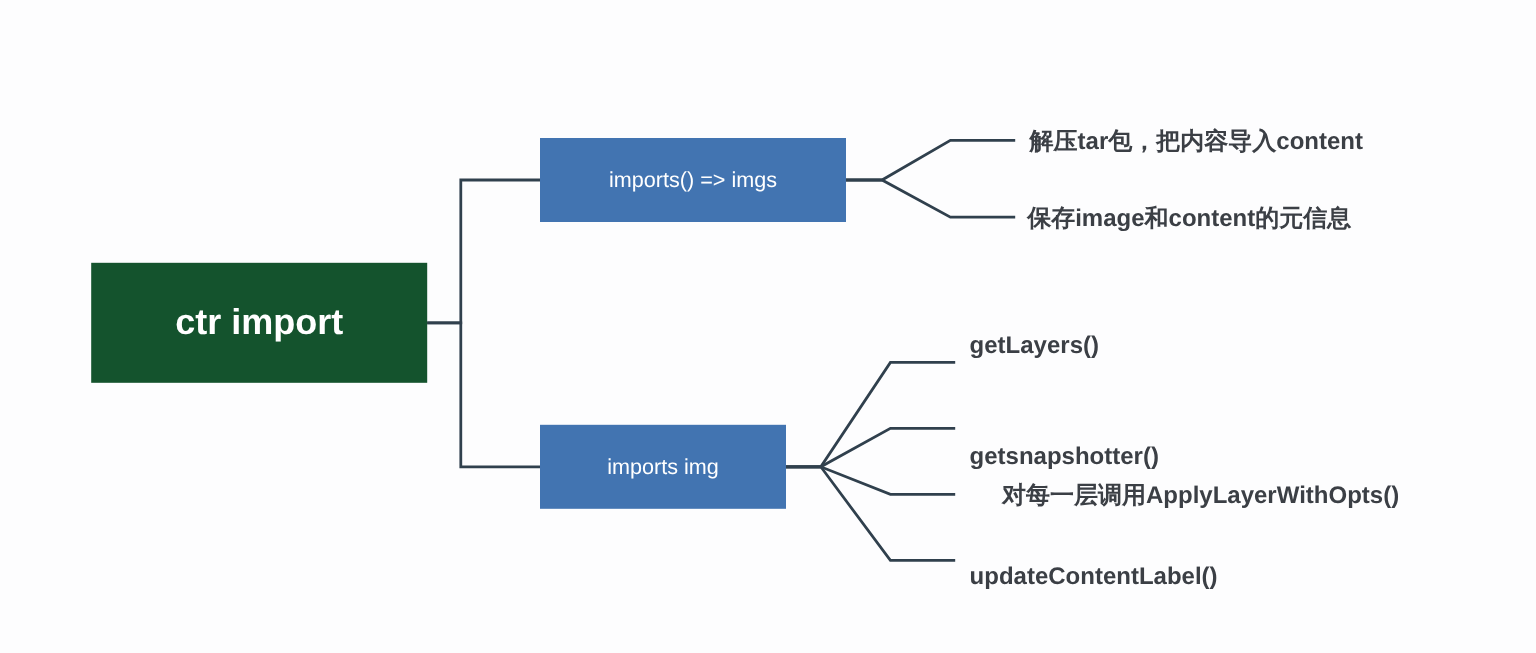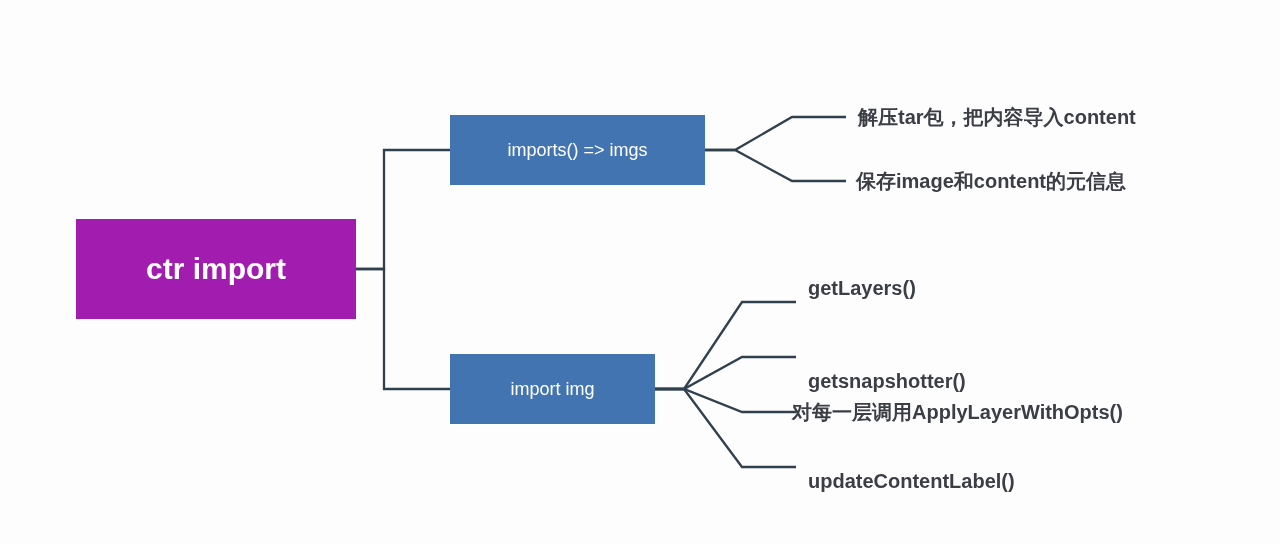--- a/index.html
+++ b/index.html
@@ -9,21 +9,21 @@
       background: #fdfdfe;
       position: relative;
       font-family: -apple-system, "Helvetica Neue", Arial, "PingFang SC", "Microsoft YaHei", sans-serif;
     }
     .root-node {
       position: absolute;
       left: 76px;
       top: 219px;
       width: 280px;
       height: 100px;
-      background: #a21caf;
+      background: #14532d;
       color: #ffffff;
       display: flex;
       align-items: center;
       justify-content: center;
       font-size: 30px;
       font-weight: 700;
     }
     .child-node {
       position: absolute;
       background: #4274b1;
@@ -49,21 +49,21 @@
       position: absolute;
       color: #3b3f45;
       font-size: 20px;
       font-weight: 700;
       white-space: nowrap;
     }
     .leaf-a { left: 858px; top: 104px; }
     .leaf-b { left: 856px; top: 168px; }
     .leaf-c { left: 808px; top: 277px; }
     .leaf-d { left: 808px; top: 344px; margin-top: 26px; }
-    .leaf-e { left: 792px; top: 399px; }
+    .leaf-e { left: 835px; top: 399px; }
     .leaf-f { left: 808px; top: 470px; }
     svg.connector {
       position: absolute;
       top: 0;
       left: 0;
       width: 1280px;
       height: 544px;
       pointer-events: none;
     }
     svg.connector path {
@@ -92,21 +92,21 @@
 
 <div class="root-node">
   <span>ctr import</span>
 </div>
 
 <div class="child-node child-imports">
   <span>imports()  =&gt; imgs</span>
 </div>
 
 <div class="child-node child-unpack">
-  <span>import img</span>
+  <span>imports img</span>
 </div>
 
 <div class="leaf leaf-a">解压tar包，把内容导入content</div>
 <div class="leaf leaf-b">保存image和content的元信息</div>
 <div class="leaf leaf-c">getLayers()</div>
 <div class="leaf leaf-d">getsnapshotter()</div>
 <div class="leaf leaf-e">对每一层调用ApplyLayerWithOpts()</div>
 <div class="leaf leaf-f">updateContentLabel()</div>
 
 </body></html>

